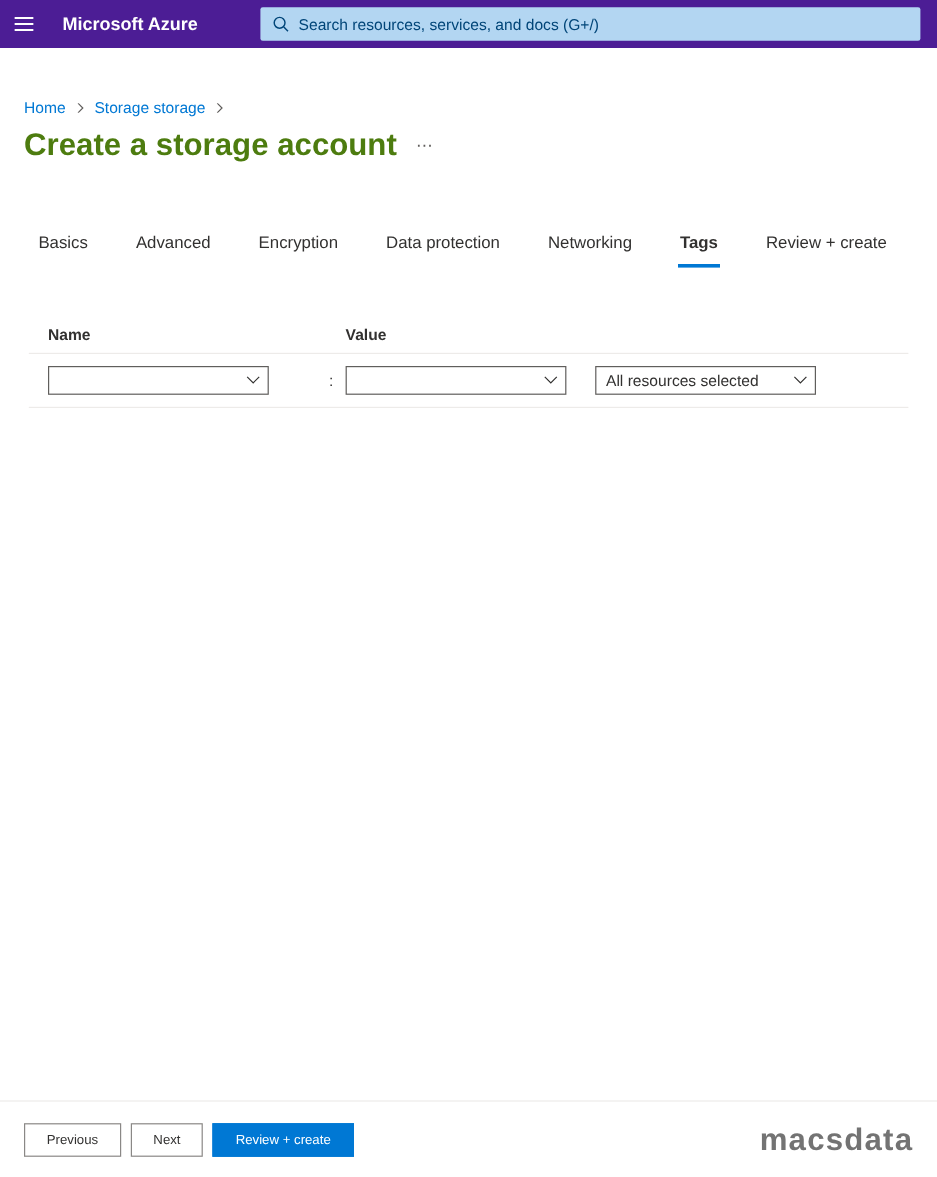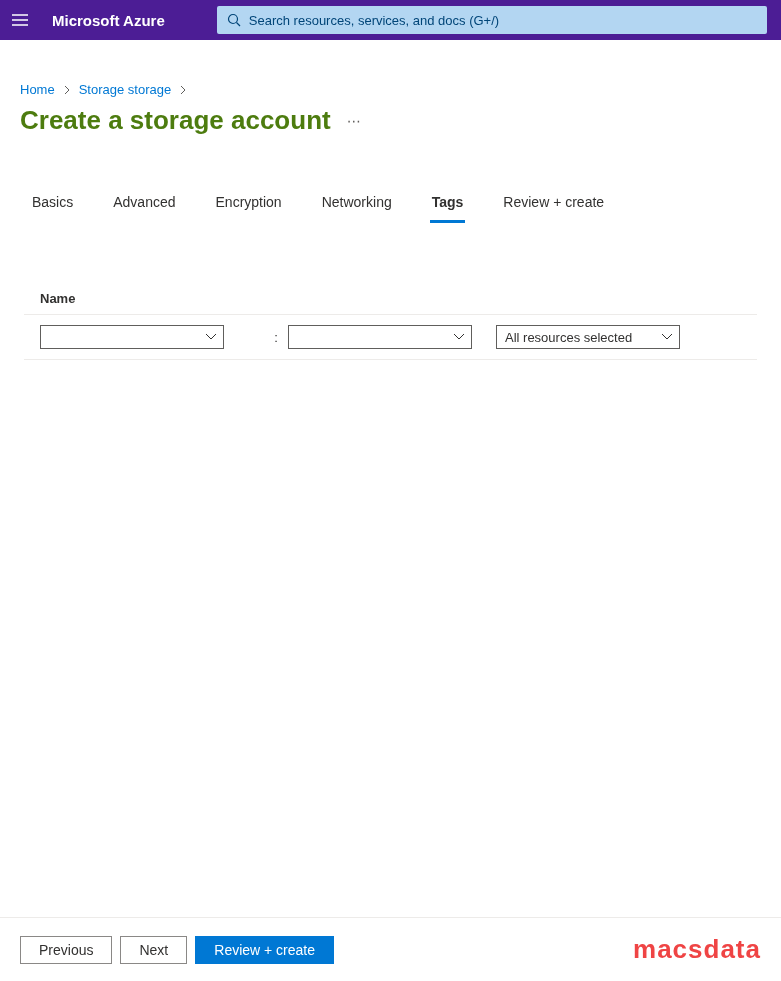--- a/index.html
+++ b/index.html
@@ -23,40 +23,40 @@
   .titlebar h1 { font-size: 26px; font-weight: 600; color: #4d7c0f; }
   .more { color: #605e5c; cursor: pointer; letter-spacing: 1px; font-size: 14px; }
 
   
   .tabs { display: flex; gap: 36px; padding: 0 30px; border-bottom: none; margin-top: 30px; }
   .tab { font-size: 14px; color: #323130; padding: 8px 2px 10px 2px; cursor: pointer; border-bottom: 3px solid transparent; }
   .tab.active { font-weight: 600; border-bottom-color: #0078d4; }
 
   
   .tags-area { padding: 40px 24px 0 24px; }
-  .tags-header { display: flex; font-size: 13px; font-weight: 600; color: #323130; padding: 8px 16px; border-bottom: 1px solid #edebe9; margin-top: 20px; }
+  .tags-header { display: flex; font-size: 13px; font-weight: 600; color: #323130; padding: 8px 16px; border-bottom: 1px solid #edebe9; }
   .col-name { width: 224px; }
   .col-colon { width: 24px; }
   .col-value { width: 208px; }
   .col-resource { flex: 1; }
   .tags-row { display: flex; align-items: center; padding: 10px 16px; border-bottom: 1px solid #edebe9; }
   .combo { height: 24px; border: 1px solid #605e5c; background: #fff; display: flex; align-items: center; justify-content: space-between; padding: 0 6px 0 8px; cursor: pointer; font-size: 13px; text-align: center; }
   .combo .chev { flex-shrink: 0; }
   .combo-name { width: 184px; }
   .combo-value { width: 184px; }
   .combo-resource { width: 184px; }
   .colon-cell { width: 24px; text-align: center; color: #323130; }
   .col-value-wrap { width: 208px; display:flex; }
   .col-res-wrap { flex:1; display:flex; }
 
   
   .footer { position: absolute; left: 0; right: 0; bottom: 0; border-top: 1px solid #edebe9; padding: 16px 20px; display: flex; align-items: center; gap: 8px; background: #fff; }
-  .btn { height: 28px; padding: 0 18px; font-size: 14px; border: 1px solid #8a8886; background: #fff; color: #323130; cursor: pointer; }
+  .btn { height: 28px; padding: 0 18px; font-size: 11px; border: 1px solid #8a8886; background: #fff; color: #323130; cursor: pointer; }
   .btn.primary { background: #0078d4; border-color: #0078d4; color: #fff; }
-  .watermark { margin-left: auto; font-size: 26px; font-weight: 600; letter-spacing: 1px; color: #ef4444; font-family: Arial, sans-serif; }
+  .watermark { margin-left: auto; font-size: 26px; font-weight: 600; letter-spacing: 1px; color: #737373; font-family: Arial, sans-serif; }
 
   svg { display: block; }
 </style>
 </head>
 <body>
 
 <div class="topbar">
   <div class="hamburger">
     <svg width="16" height="12" viewBox="0 0 16 12">
         <path d="M0 1h16M0 6h16M0 11h16" stroke="#fff" stroke-width="1.5"></path>
@@ -91,29 +91,31 @@
 
 <div class="titlebar">
   <h1>Create a storage account</h1>
   <span class="more">⋯</span>
 </div>
 
 <div class="tabs">
   <div class="tab">Basics</div>
   <div class="tab">Advanced</div>
   <div class="tab">Encryption</div>
+  <div class="tab">Data protection</div>
   <div class="tab">Networking</div>
   <div class="tab active">Tags</div>
   <div class="tab">Review + create</div>
 </div>
 
 <div class="tags-area">
   <div class="tags-header">
     <div class="col-name">Name</div>
     <div class="col-colon"></div>
+    <div class="col-value">Value</div>
   </div>
   <div class="tags-row">
     <div class="col-name">
       <div class="combo combo-name">
         <span></span>
         <span class="chev">
           <svg width="12" height="8" viewBox="0 0 12 8">
               <path d="M1 1l5 5 5-5" stroke="#323130" stroke-width="1" fill="none"></path>
             </svg>
         </span>

